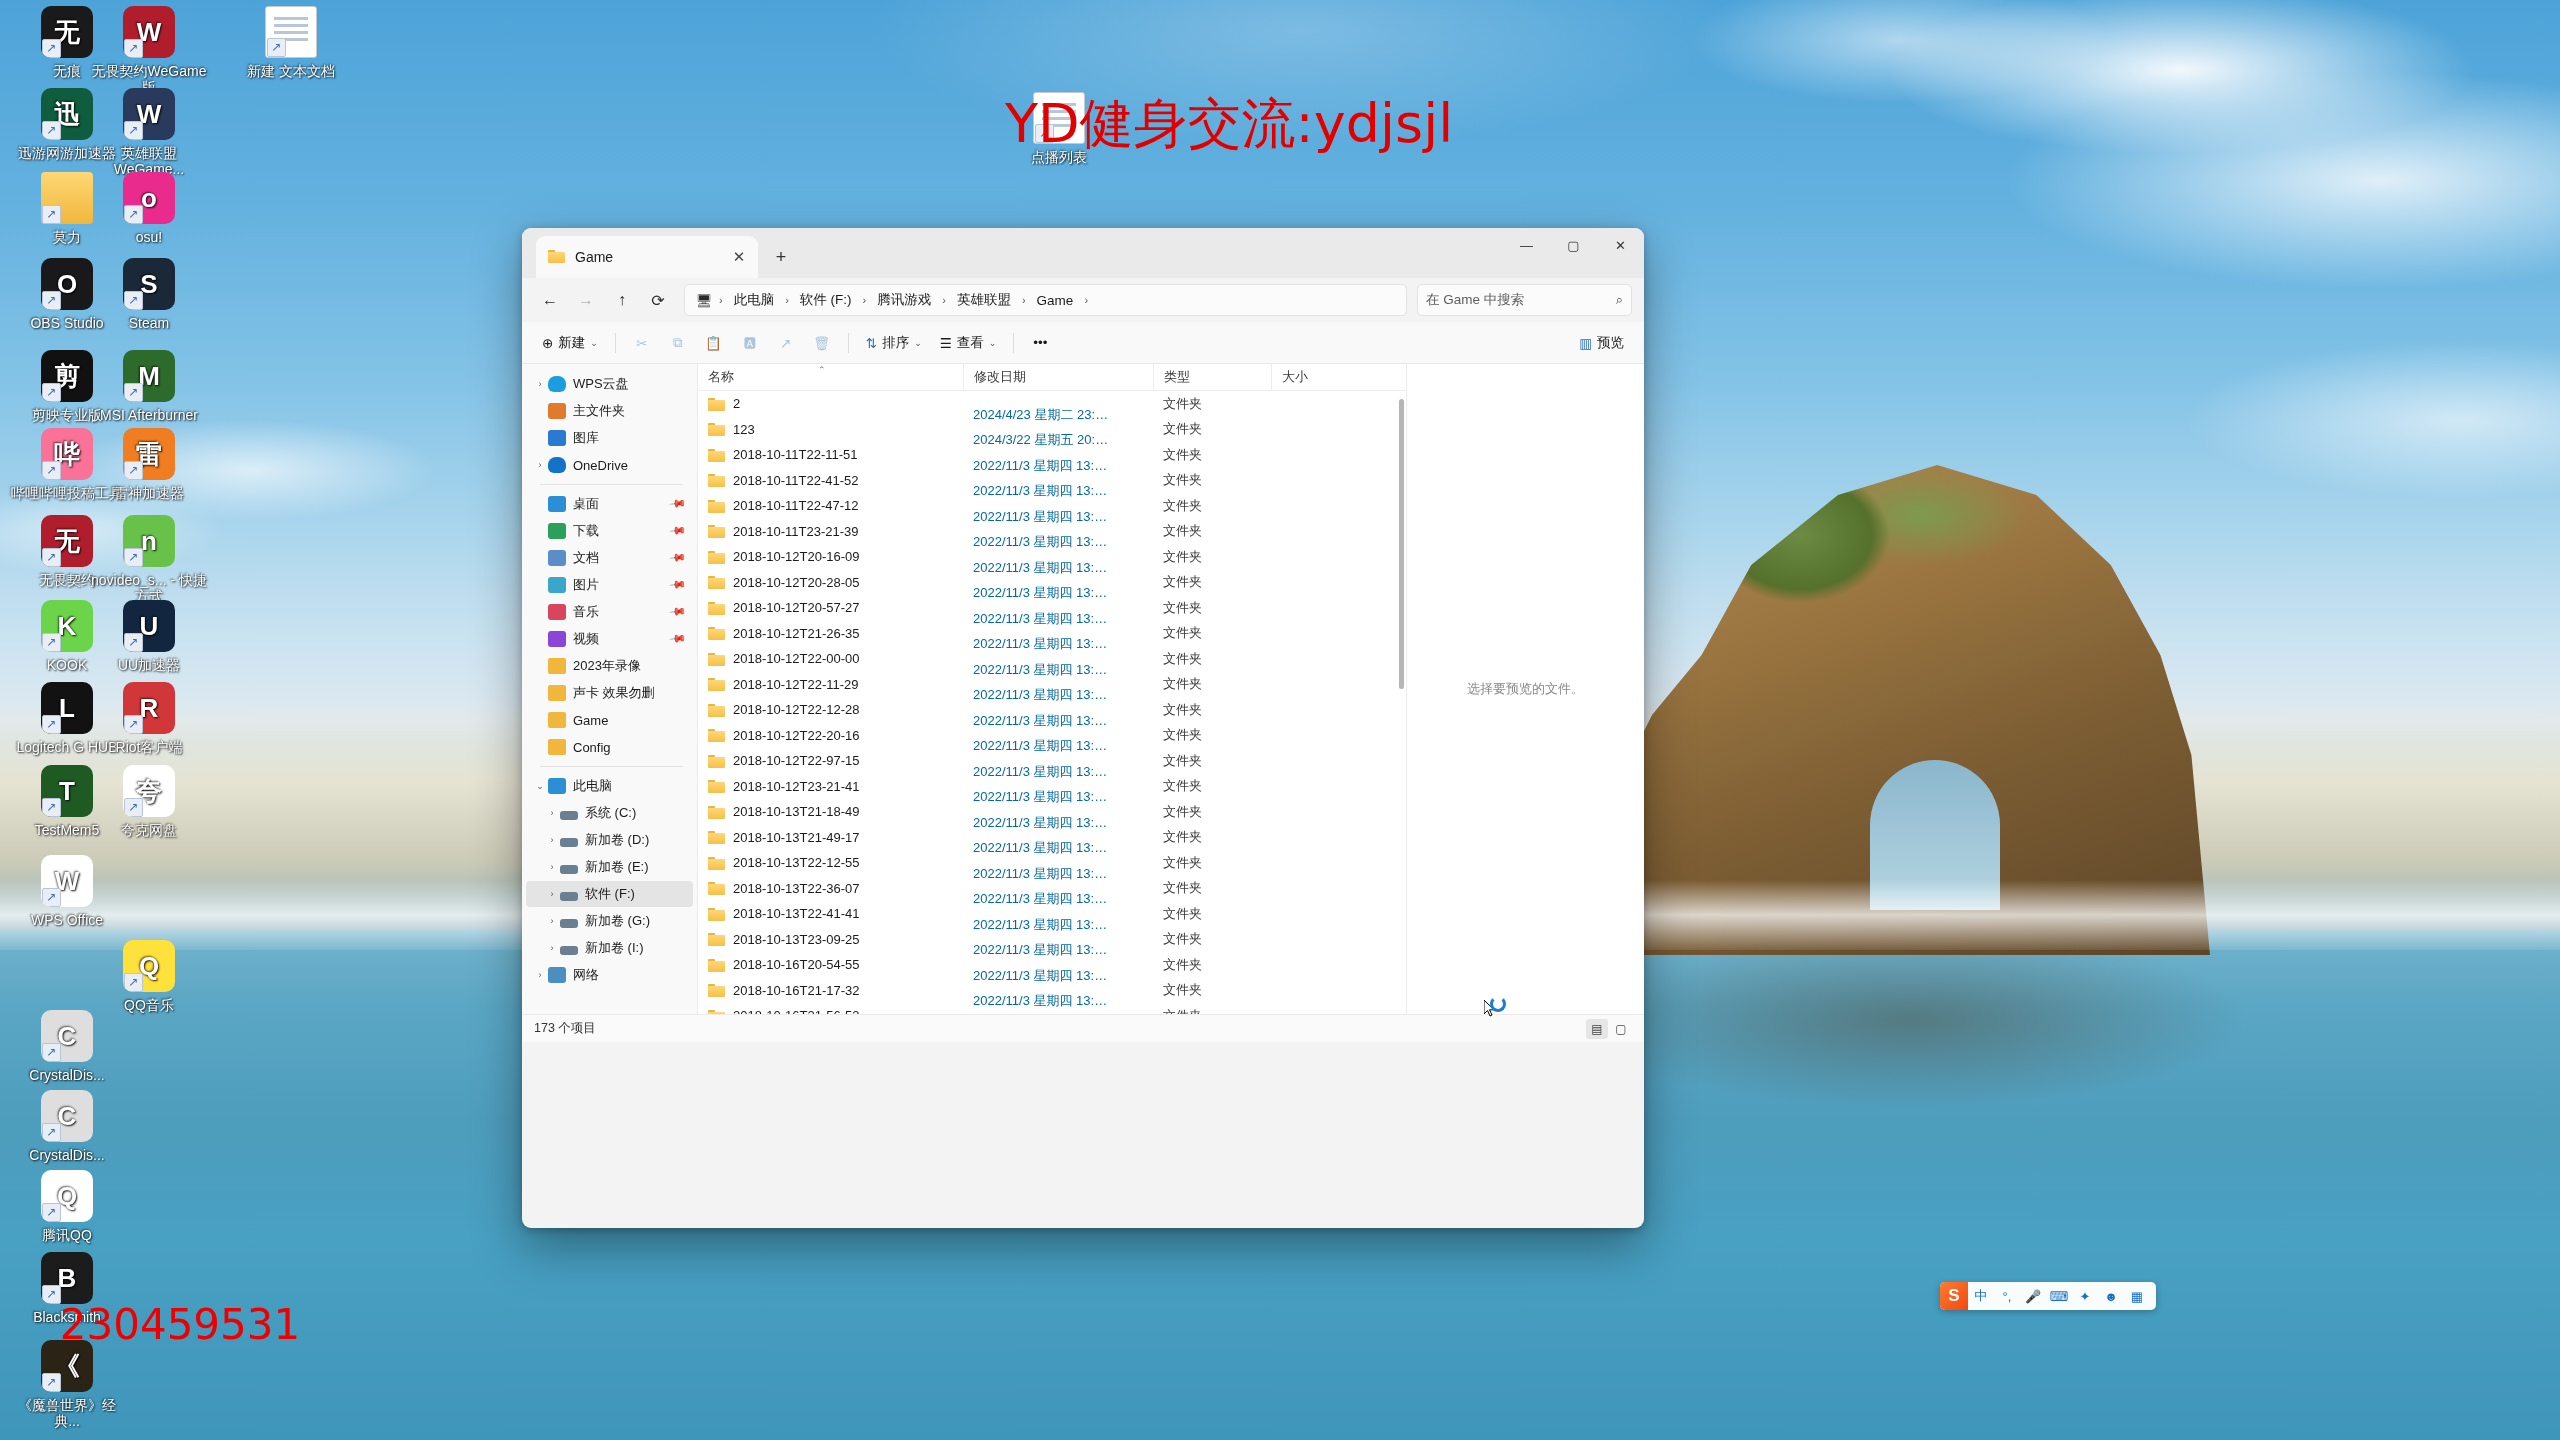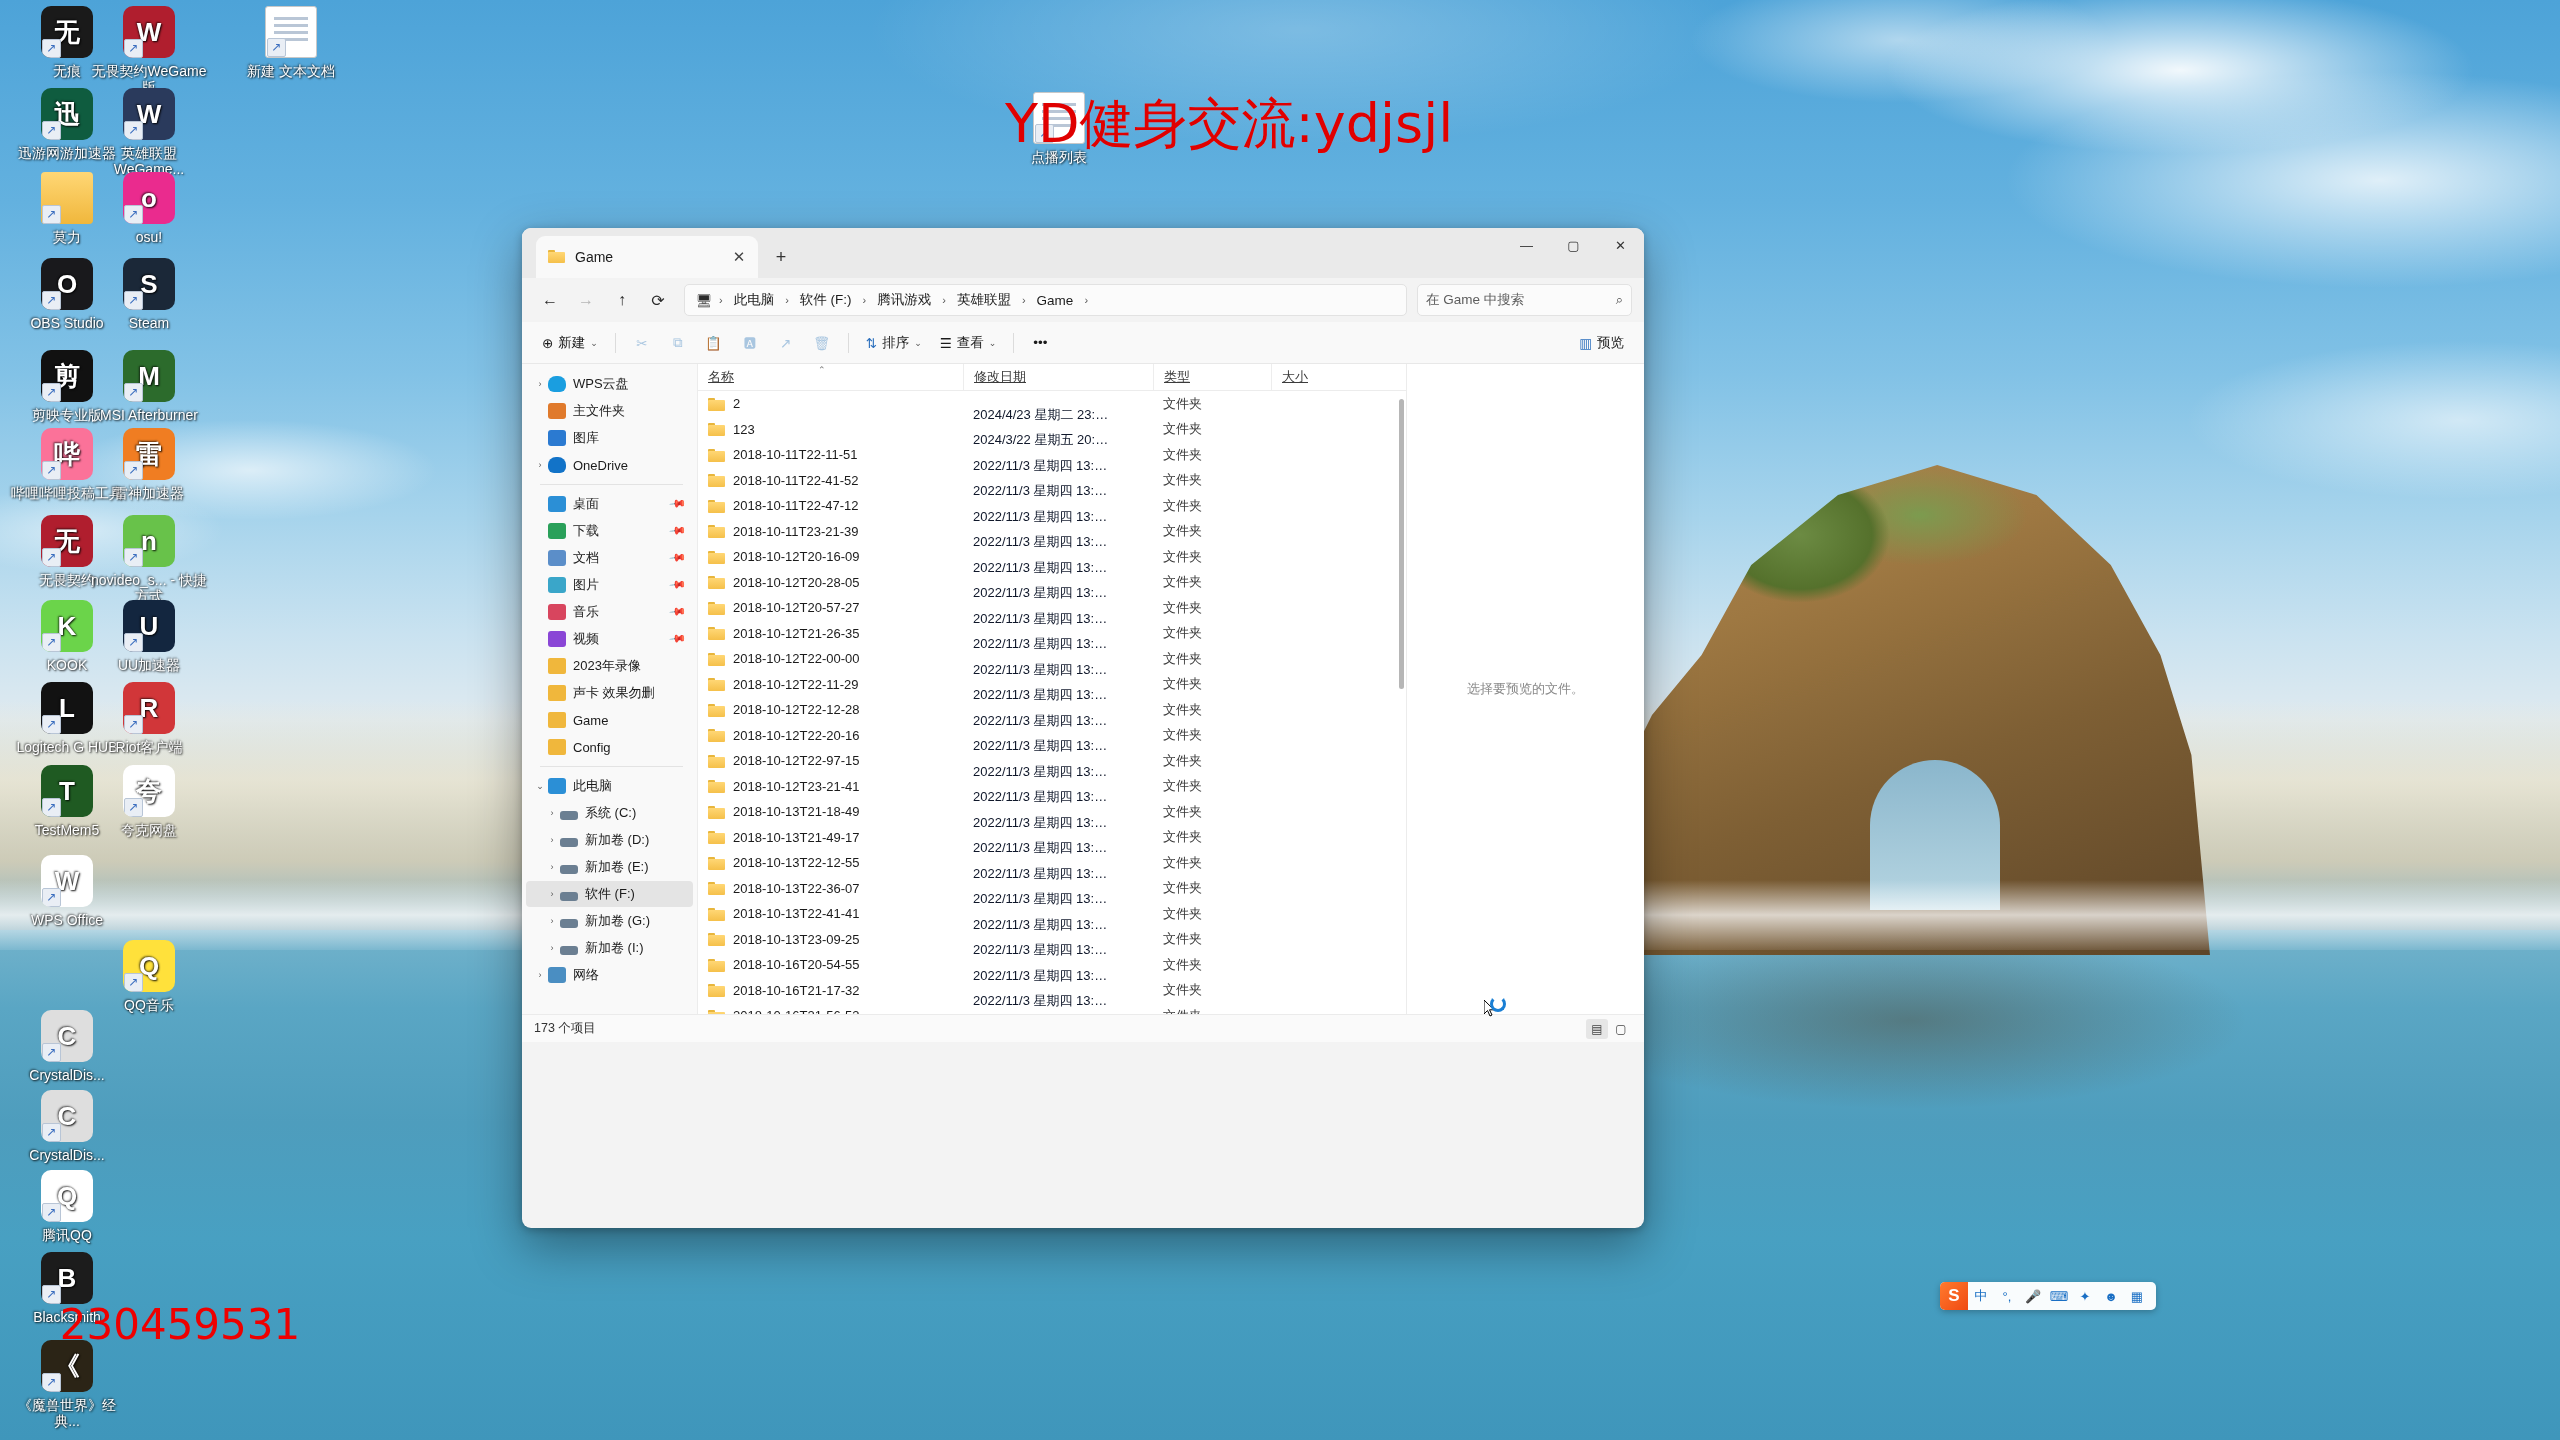--- a/index.html
+++ b/index.html
@@ -168,30 +168,30 @@
   .navrow .ni { width: 18px; height: 16px; margin-right: 7px; flex: 0 0 18px; position: relative; }
   .navrow .nlbl { white-space: nowrap; overflow: hidden; text-overflow: ellipsis; }
   .navrow .pin { position: absolute; right: 8px; font-size: 11px; color: #8a8a8a; transform: rotate(40deg); }
   .navdiv { height: 1px; background: #e3e3e3; margin: 6px 14px 6px 18px; }
 
   #filearea { flex: 1; display: flex; flex-direction: column; position: relative; min-width: 0; }
   #colhdr {
     height: 27px; display: flex; align-items: center; border-bottom: 1px solid #ececec;
     font-size: 13px; color: #3b3b3b; background: #fff; position: relative;
   }
-  #colhdr .ch { padding-left: 10px; position: relative; height: 100%; display: flex; align-items: center; text-decoration: underline; }
+  #colhdr .ch { padding-left: 10px; position: relative; height: 100%; display: flex; align-items: center; }
   #colhdr .ch + .ch { border-left: 1px solid #ededed; }
   .c-name { width: 265px; } .c-date { width: 190px; } .c-type { width: 118px; text-align: right; } .c-size { width: 95px; }
   #sortmark { position: absolute; left: 120px; top: 1px; font-size: 9px; color: #777; }
 
   #filelist { flex: 1; overflow: hidden; position: relative; background: #fff; }
   .frow { height: 25.5px; display: flex; align-items: center; font-size: 13px; color: #1b1b1b; }
   .fcell { padding-left: 10px; overflow: hidden; white-space: nowrap; text-overflow: ellipsis; }
   .f-name { width: 265px; display: flex; align-items: center; gap: 8px; }
-  .f-date { width: 190px; color: #0f172a; margin-top: 22px; } .f-type { width: 118px; color: #3b3b3b; } .f-size { width: 95px; }
+  .f-date { width: 190px; color: #0369a1; margin-top: 22px; } .f-type { width: 118px; color: #3b3b3b; } .f-size { width: 95px; }
   
   .fico { width: 17px; height: 14px; flex: 0 0 17px; position: relative; }
   .fico::before {
     content: ""; position: absolute; left: 0; top: 1px; width: 7px; height: 3px;
     background: #e8b63c; border-radius: 1px 1px 0 0;
   }
   .fico::after {
     content: ""; position: absolute; left: 0; top: 3px; width: 17px; height: 11px;
     background: linear-gradient(to bottom, #ffd775, #f5c04a); border-radius: 1px;
   }

